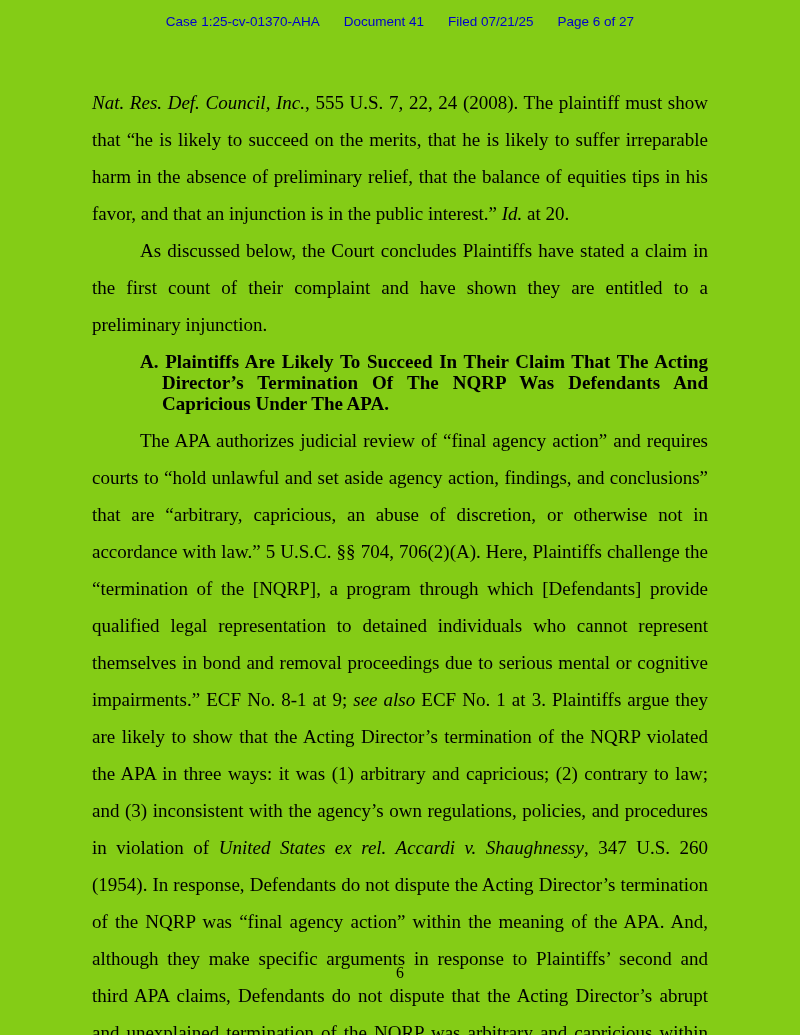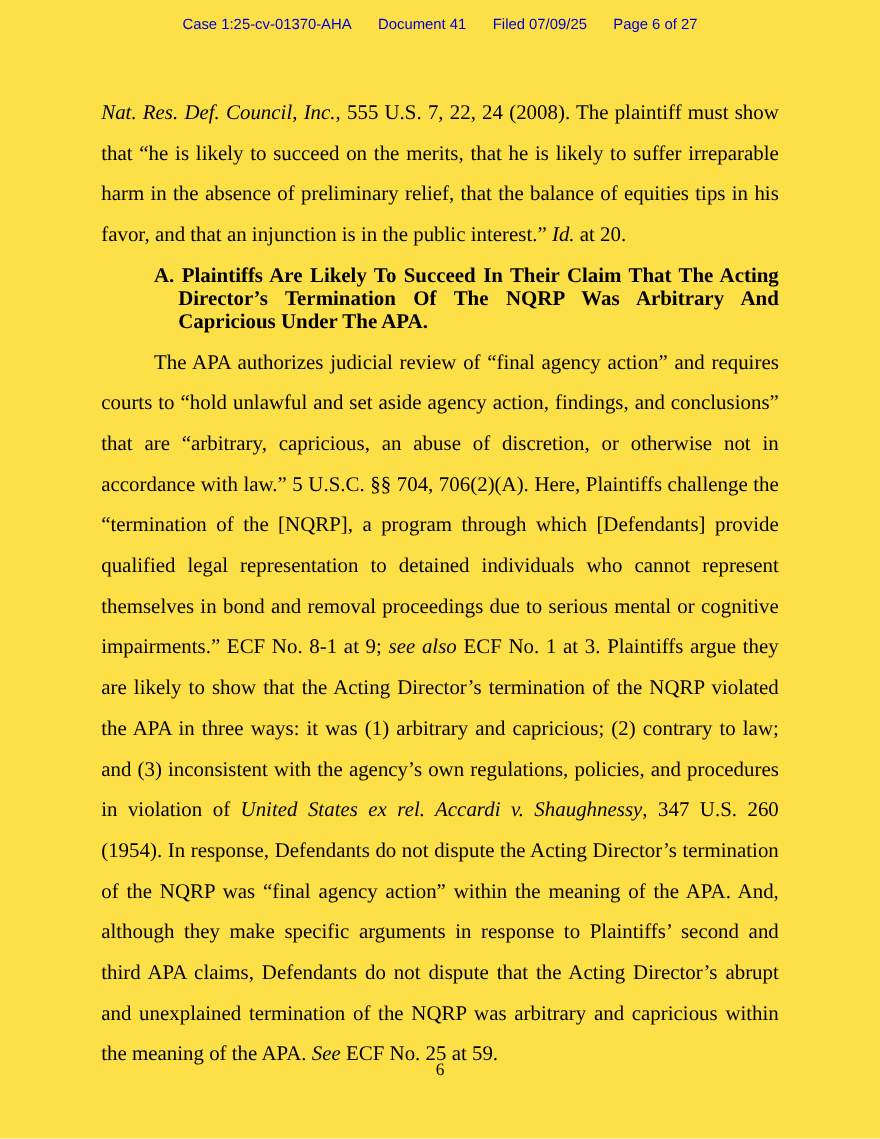--- a/index.html
+++ b/index.html
@@ -4,21 +4,21 @@
 <style>
   html, body {
     margin: 0;
     padding: 0;
     background: #ffffff;
   }
   .page {
     position: relative;
     width: 800px;
     height: 1035px;
-    background: #fde047;
+    background: #84cc16;
     font-family: "Liberation Serif", serif;
     color: #000000;
     overflow: hidden;
   }
   .stamp {
     position: absolute;
     top: 14px;
     left: 0;
     right: 0;
     display: flex;
@@ -61,25 +61,26 @@
   }
 </style>
 </head>
 <body>
 
 <div class="page">
 
   <div class="stamp" style="color: rgb(0, 0, 204);">
     <span>Case 1:25-cv-01370-AHA</span>
     <span>Document 41</span>
-    <span>Filed 07/09/25</span>
+    <span>Filed 07/21/25</span>
     <span>Page 6 of 27</span>
   </div>
 
   <div class="content">
     <p class="para"><span style="font-style: italic;">Nat. Res. Def. Council, Inc.</span><span>, 555 U.S. 7, 22, 24 (2008). The plaintiff must show that “he is likely to succeed on the merits, that he is likely to suffer irreparable harm in the absence of preliminary relief, that the balance of equities tips in his favor, and that an injunction is in the public interest.” </span><span style="font-style: italic;">Id.</span><span> at 20.</span></p>
-    <div class="heading"><span>A. Plaintiffs Are Likely To Succeed In Their Claim That The Acting Director’s Termination Of The NQRP Was Arbitrary And Capricious Under The APA.</span></div>
+    <p class="para indent"><span>As discussed below, the Court concludes Plaintiffs have stated a claim in the first count of their complaint and have shown they are entitled to a preliminary injunction.</span></p>
+    <div class="heading"><span>A. Plaintiffs Are Likely To Succeed In Their Claim That The Acting Director’s Termination Of The NQRP Was Defendants And Capricious Under The APA.</span></div>
     <p class="para indent"><span>The APA authorizes judicial review of “final agency action” and requires courts to “hold unlawful and set aside agency action, findings, and conclusions” that are “arbitrary, capricious, an abuse of discretion, or otherwise not in accordance with law.” 5 U.S.C. §§ 704, 706(2)(A). Here, Plaintiffs challenge the “termination of the [NQRP], a program through which [Defendants] provide qualified legal representation to detained individuals who cannot represent themselves in bond and removal proceedings due to serious mental or cognitive impairments.” ECF No. 8-1 at 9; </span><span style="font-style: italic;">see also</span><span> ECF No. 1 at 3. Plaintiffs argue they are likely to show that the Acting Director’s termination of the NQRP violated the APA in three ways: it was (1) arbitrary and capricious; (2) contrary to law; and (3) inconsistent with the agency’s own regulations, policies, and procedures in violation of </span><span style="font-style: italic;">United States ex rel. Accardi v. Shaughnessy</span><span>, 347 U.S. 260 (1954). In response, Defendants do not dispute the Acting Director’s termination of the NQRP was “final agency action” within the meaning of the APA. And, although they make specific arguments in response to Plaintiffs’ second and third APA claims, Defendants do not dispute that the Acting Director’s abrupt and unexplained termination of the NQRP was arbitrary and capricious within the meaning of the APA. </span><span style="font-style: italic;">See</span><span> ECF No. 25 at 59.</span></p>
   </div>
 
   <div class="page-num">6</div>
 
 </div>
 
 </body></html>

